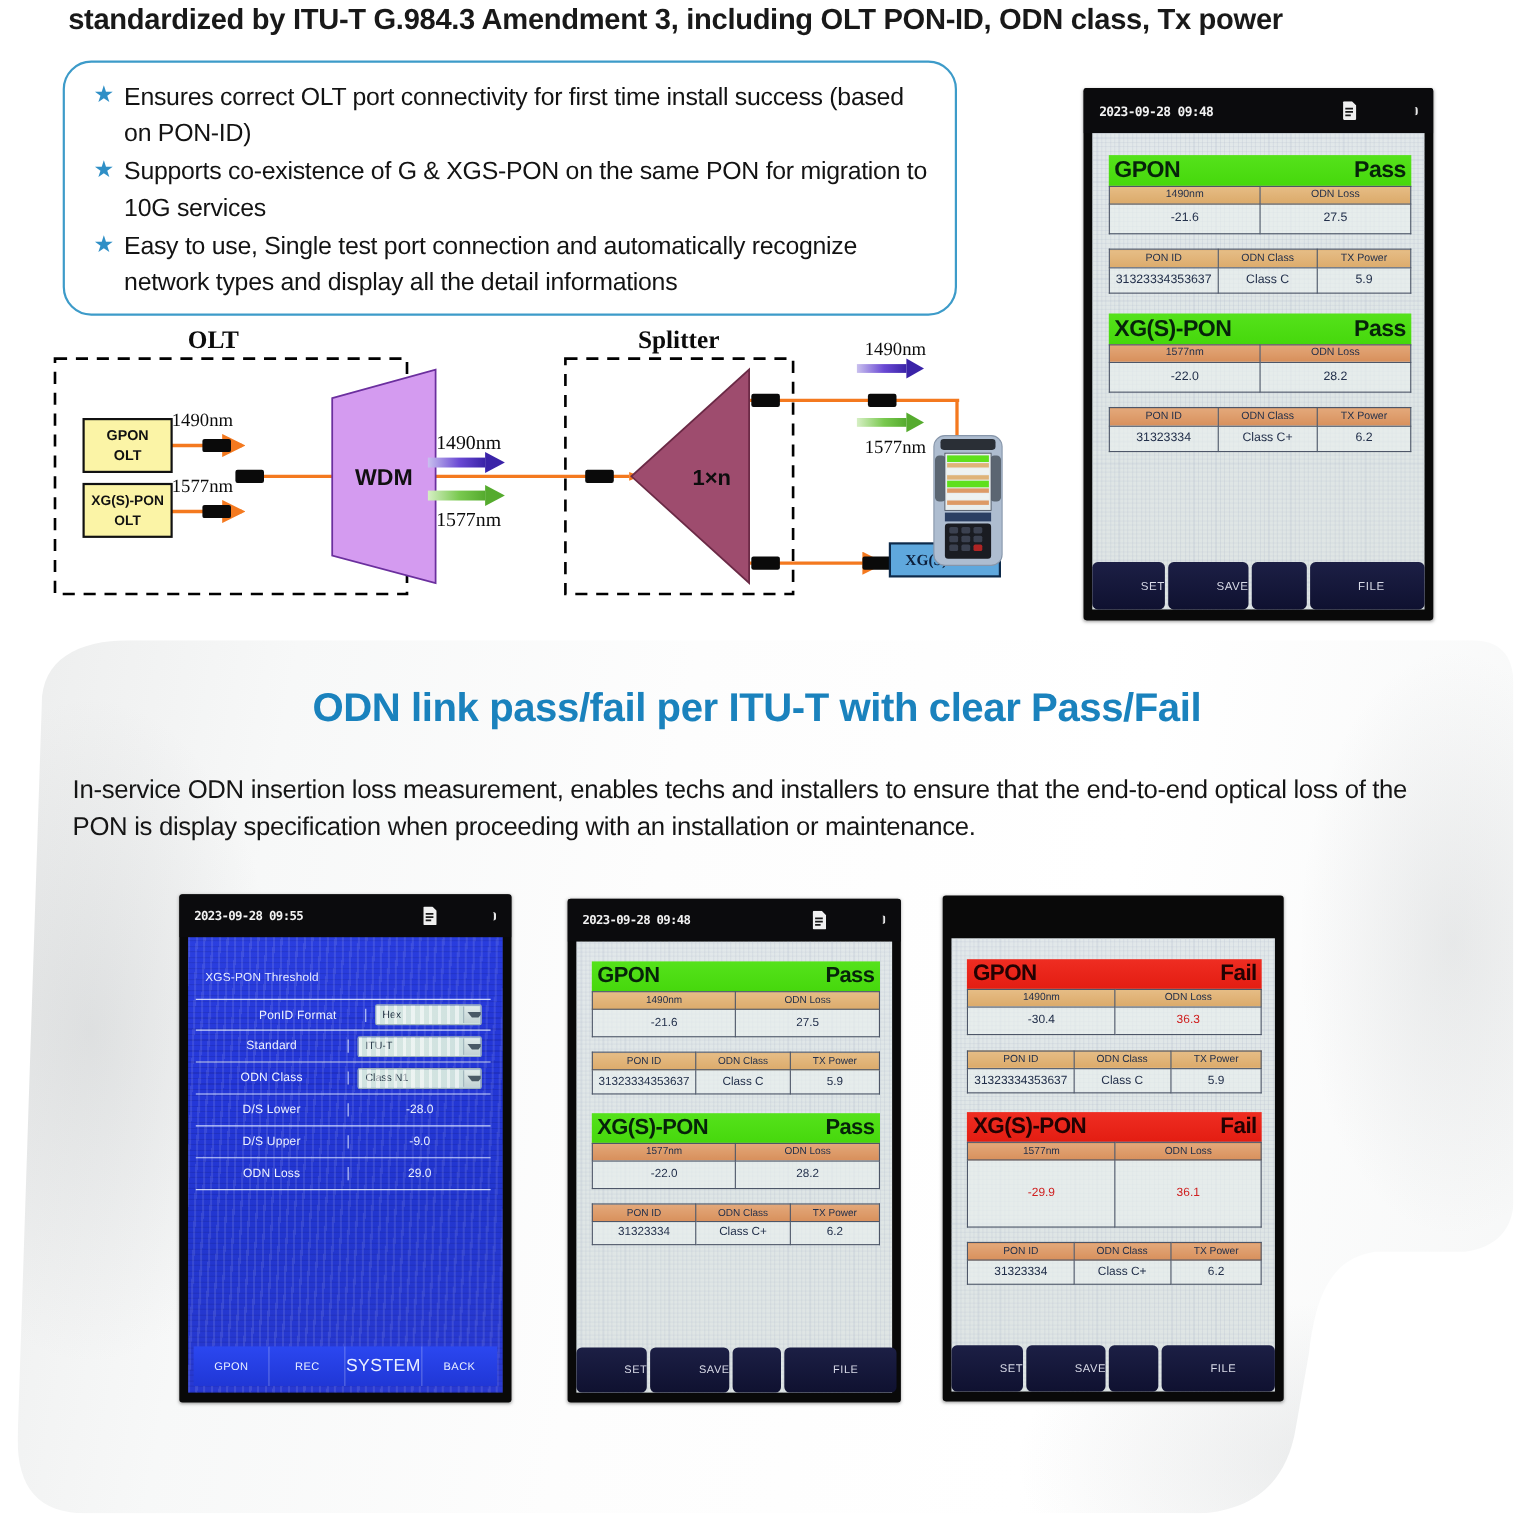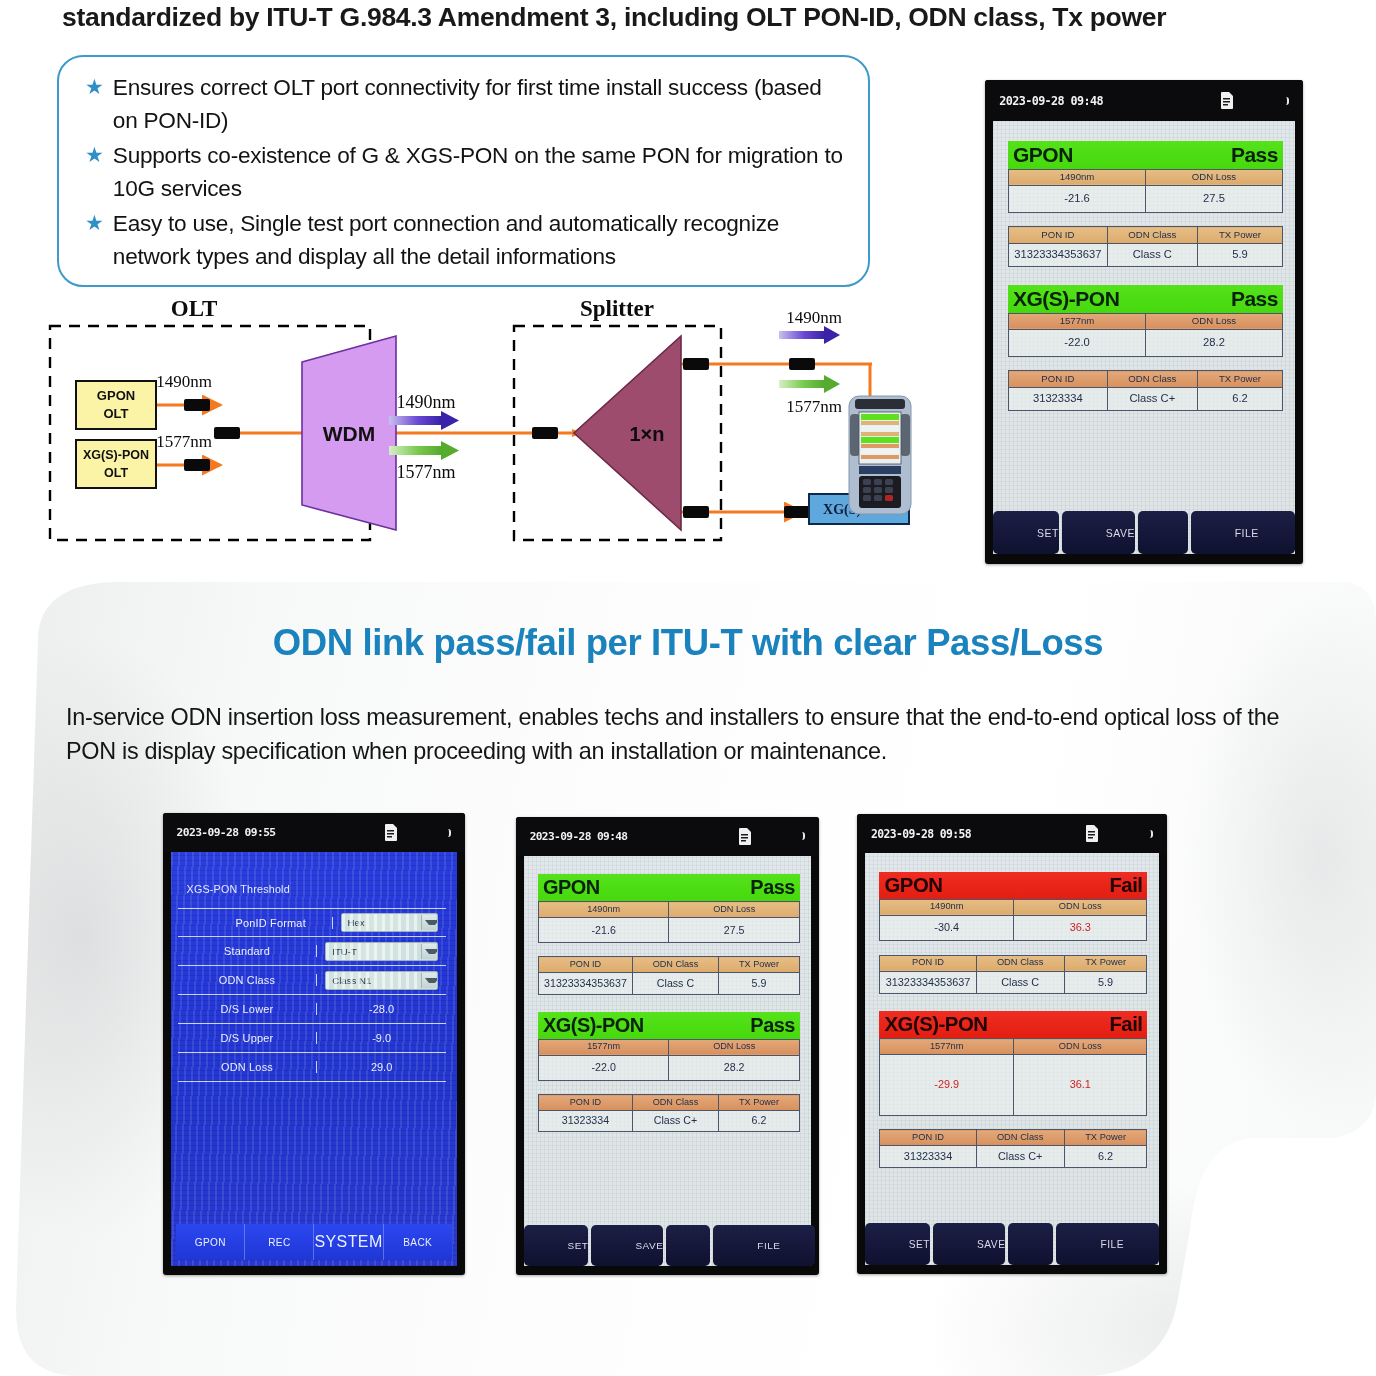--- a/index.html
+++ b/index.html
@@ -410,21 +410,21 @@
         <div class="func-btn b1" style="font-size:10.5px">SAVE</div>
         <div class="func-btn b1" style="font-size:10.5px"></div>
         <div class="func-btn b4" style="font-size:10.5px">FILE</div>
       </div>
     </div>
 
   <div class="bottom-panel">
     <div class="panel-shade"></div>
   </div>
 
-  <div class="section-title">ODN link pass/fail per ITU-T with clear Pass/Loss</div>
+  <div class="section-title">ODN link pass/fail per ITU-T with clear Pass/Fail</div>
   <div class="section-body">In-service ODN insertion loss measurement, enables techs and installers to ensure that the end-to-end optical loss of the PON is display specification when proceeding with an installation or maintenance.</div>
 
   <div class="device-b1 dev" id="dev-b1">
       <div class="dev-statusbar" style="font-size:10.751999999999999px">
         <span class="dev-time">2023-09-28 09:55</span>
         <span class="sb-spacer"></span>
         <span class="sd-icon"><svg viewBox="0 0 13 17" width="13" height="17">
             <path d="M2,0 h7 l4,4 v12 a1,1 0 0 1 -1,1 h-10 a1,1 0 0 1 -1,-1 v-15 a1,1 0 0 1 1,-1 z" fill="#f0f0f0"></path>
             <path d="M3,6 h7 v1.6 h-7z M3,9 h7 v1.6 h-7z M3,12 h5 v1.6 h-5z" fill="#1a1a1a"></path>
           </svg></span>
@@ -571,29 +571,20 @@
         </div>
       </div>
       <div class="dev-funcbar">
         <div class="func-btn b1" style="font-size:9.975px">SET</div>
         <div class="func-btn b1" style="font-size:9.975px">SAVE</div>
         <div class="func-btn b1" style="font-size:9.975px"></div>
         <div class="func-btn b4" style="font-size:9.975px">FILE</div>
       </div>
     </div>
   <div class="device-b3 dev" id="dev-b3">
-      <div class="dev-statusbar" style="font-size:10.863999999999999px">
-        <span class="dev-time">2023-09-28 09:58</span>
-        <span class="sb-spacer"></span>
-        <span class="sd-icon"><svg viewBox="0 0 13 17" width="13" height="17">
-            <path d="M2,0 h7 l4,4 v12 a1,1 0 0 1 -1,1 h-10 a1,1 0 0 1 -1,-1 v-15 a1,1 0 0 1 1,-1 z" fill="#f0f0f0"></path>
-            <path d="M3,6 h7 v1.6 h-7z M3,9 h7 v1.6 h-7z M3,12 h5 v1.6 h-5z" fill="#1a1a1a"></path>
-          </svg></span>
-        <span class="batt-icon"><span class="batt-body"></span><span class="batt-tip"></span></span>
-      </div>
       <div class="dev-screen">
         <div class="pon-bg"></div>
         <div class="pon-inner">
           <div class="pon-block">
             <div class="pon-title fail" style="font-size:20.37px">
               <span>GPON</span>
               <span>Fail</span>
             </div>
             <table class="pon-table">
               <tbody>

